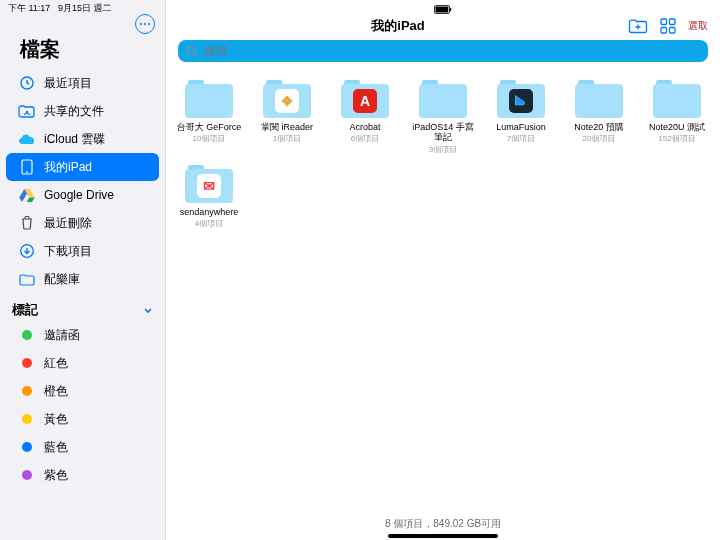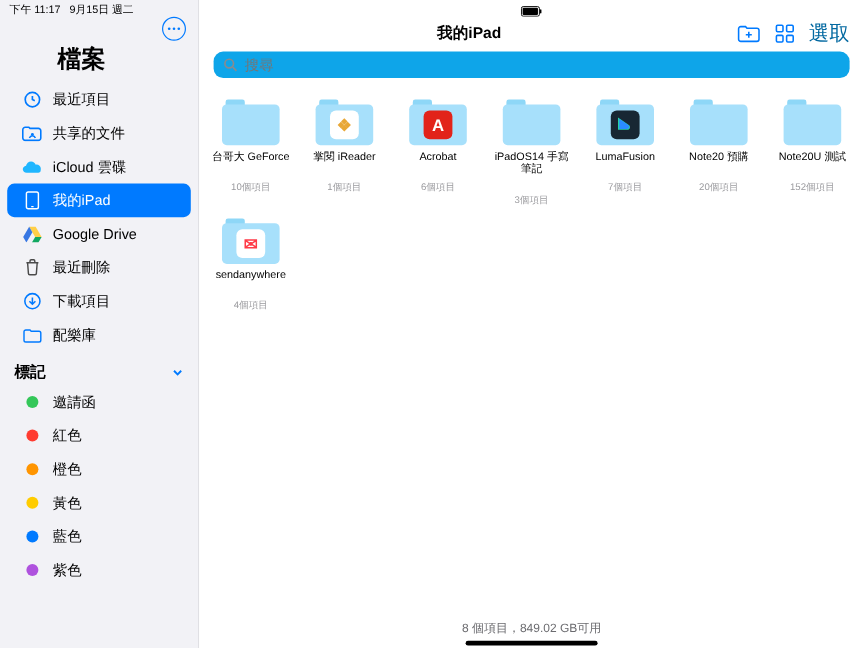--- a/index.html
+++ b/index.html
@@ -2,44 +2,44 @@
 <html><head>
 <meta charset="utf-8">
 <style>
 * { margin: 0; padding: 0; box-sizing: border-box; font-family: -apple-system, "PingFang TC", "Helvetica Neue", sans-serif; }
 html, body { width: 720px; height: 540px; overflow: hidden; background: #fff; }
 .app { display: flex; width: 100%; height: 100%; }
 .sidebar { width: 166px; background: #f2f2f6; display: flex; flex-direction: column; border-right: 1px solid #e0e0e4; overflow-y: auto; }
 .statusbar { display: flex; align-items: center; font-size: 9px; padding: 2px 8px 0 8px; height: 14px; color: #000; }
 .statusbar .left { flex: 1; }
 .sb-header { display: flex; align-items: center; justify-content: flex-end; padding: 0px 10px 0 10px; }
-.sb-title { font-size: 20px; font-weight: 700; padding: 2px 12px 6px 20px; margin-left: 28px; }
+.sb-title { font-size: 20px; font-weight: 700; padding: 2px 12px 6px 20px; }
 .sb-action-btn { width: 20px; height: 20px; border: 1.5px solid #007aff; border-radius: 50%; display: flex; align-items: center; justify-content: center; color: #007aff; font-size: 12px; font-weight: 700; }
 .sb-item { display: flex; align-items: center; padding: 5px 12px; font-size: 12px; color: #000; border-radius: 6px; margin: 0 6px; gap: 8px; }
 .sb-item.active { background: #007aff; color: #fff; }
 .sb-item .ico { width: 18px; height: 18px; display: flex; align-items: center; justify-content: center; flex-shrink: 0; }
 .sb-section { display: flex; align-items: center; justify-content: space-between; padding: 8px 12px 2px 12px; font-size: 13px; font-weight: 600; color: #000; }
 .sb-section .chev { color: #007aff; }
 .tag-dot { width: 10px; height: 10px; border-radius: 50%; }
 .main { flex: 1; display: flex; flex-direction: column; background: #fff; }
 .main-statusbar { display: flex; justify-content: flex-end; align-items: center; font-size: 9px; padding: 2px 8px 0 8px; height: 14px; color: #000; gap: 3px; flex-direction: column; }
 .main-header { display: flex; align-items: center; padding: 2px 12px 4px 12px; gap: 10px; }
 .main-header .title { flex: 1; text-align: center; font-size: 13px; font-weight: 600; }
 .main-header .hicon { color: #007aff; width: 20px; height: 20px; display: flex; align-items: center; justify-content: center; }
-.main-header .select { color: #0369a1; font-size: 17px; }
+.main-header .select { color: #b91c1c; font-size: 10px; }
 .search { margin: 0 12px 8px 12px; background: #0ea5e9; border-radius: 8px; display: flex; align-items: center; padding: 4px 8px; gap: 6px; }
 .search input { border: none; background: transparent; outline: none; font-size: 12px; flex: 1; color: #333; }
 .grid { flex: 1; padding: 10px 6px 0 6px; display: grid; grid-template-columns: repeat(7, 1fr); grid-auto-rows: min-content; gap: 10px 4px; align-content: start; overflow-y: auto; }
 .folder { display: flex; flex-direction: column; align-items: center; text-align: center; }
 .folder .ficon { width: 48px; height: 38px; position: relative; margin-bottom: 4px; }
 .folder .ftab { position: absolute; top: 0; left: 3px; width: 16px; height: 6px; background: #8ed7f7; border-radius: 2px 2px 0 0; }
 .folder .fbody { position: absolute; top: 4px; left: 0; right: 0; bottom: 0; background: #a7e0fb; border-radius: 4px; display: flex; align-items: center; justify-content: center; }
 .folder .overlay { width: 24px; height: 24px; border-radius: 5px; display: flex; align-items: center; justify-content: center; font-size: 14px; font-weight: 700; color: #fff; }
 .folder .fname { font-size: 9px; color: #000; line-height: 1.15; max-width: 70px; word-break: break-all; }
-.folder .fsub { font-size: 8px; color: #9a9a9e; margin-top: 15px; }
+.folder .fsub { font-size: 8px; color: #9a9a9e; margin-top: 1px; }
 .footer { text-align: center; font-size: 10px; color: #6b6b6f; padding: 4px 0 2px 0; }
 .home-ind { width: 110px; height: 4px; background: #000; border-radius: 3px; margin: 1px auto 2px auto; }
 svg { display: block; }
 </style>
 </head>
 <body>
 
 <div class="app">
 
   <div class="sidebar">

